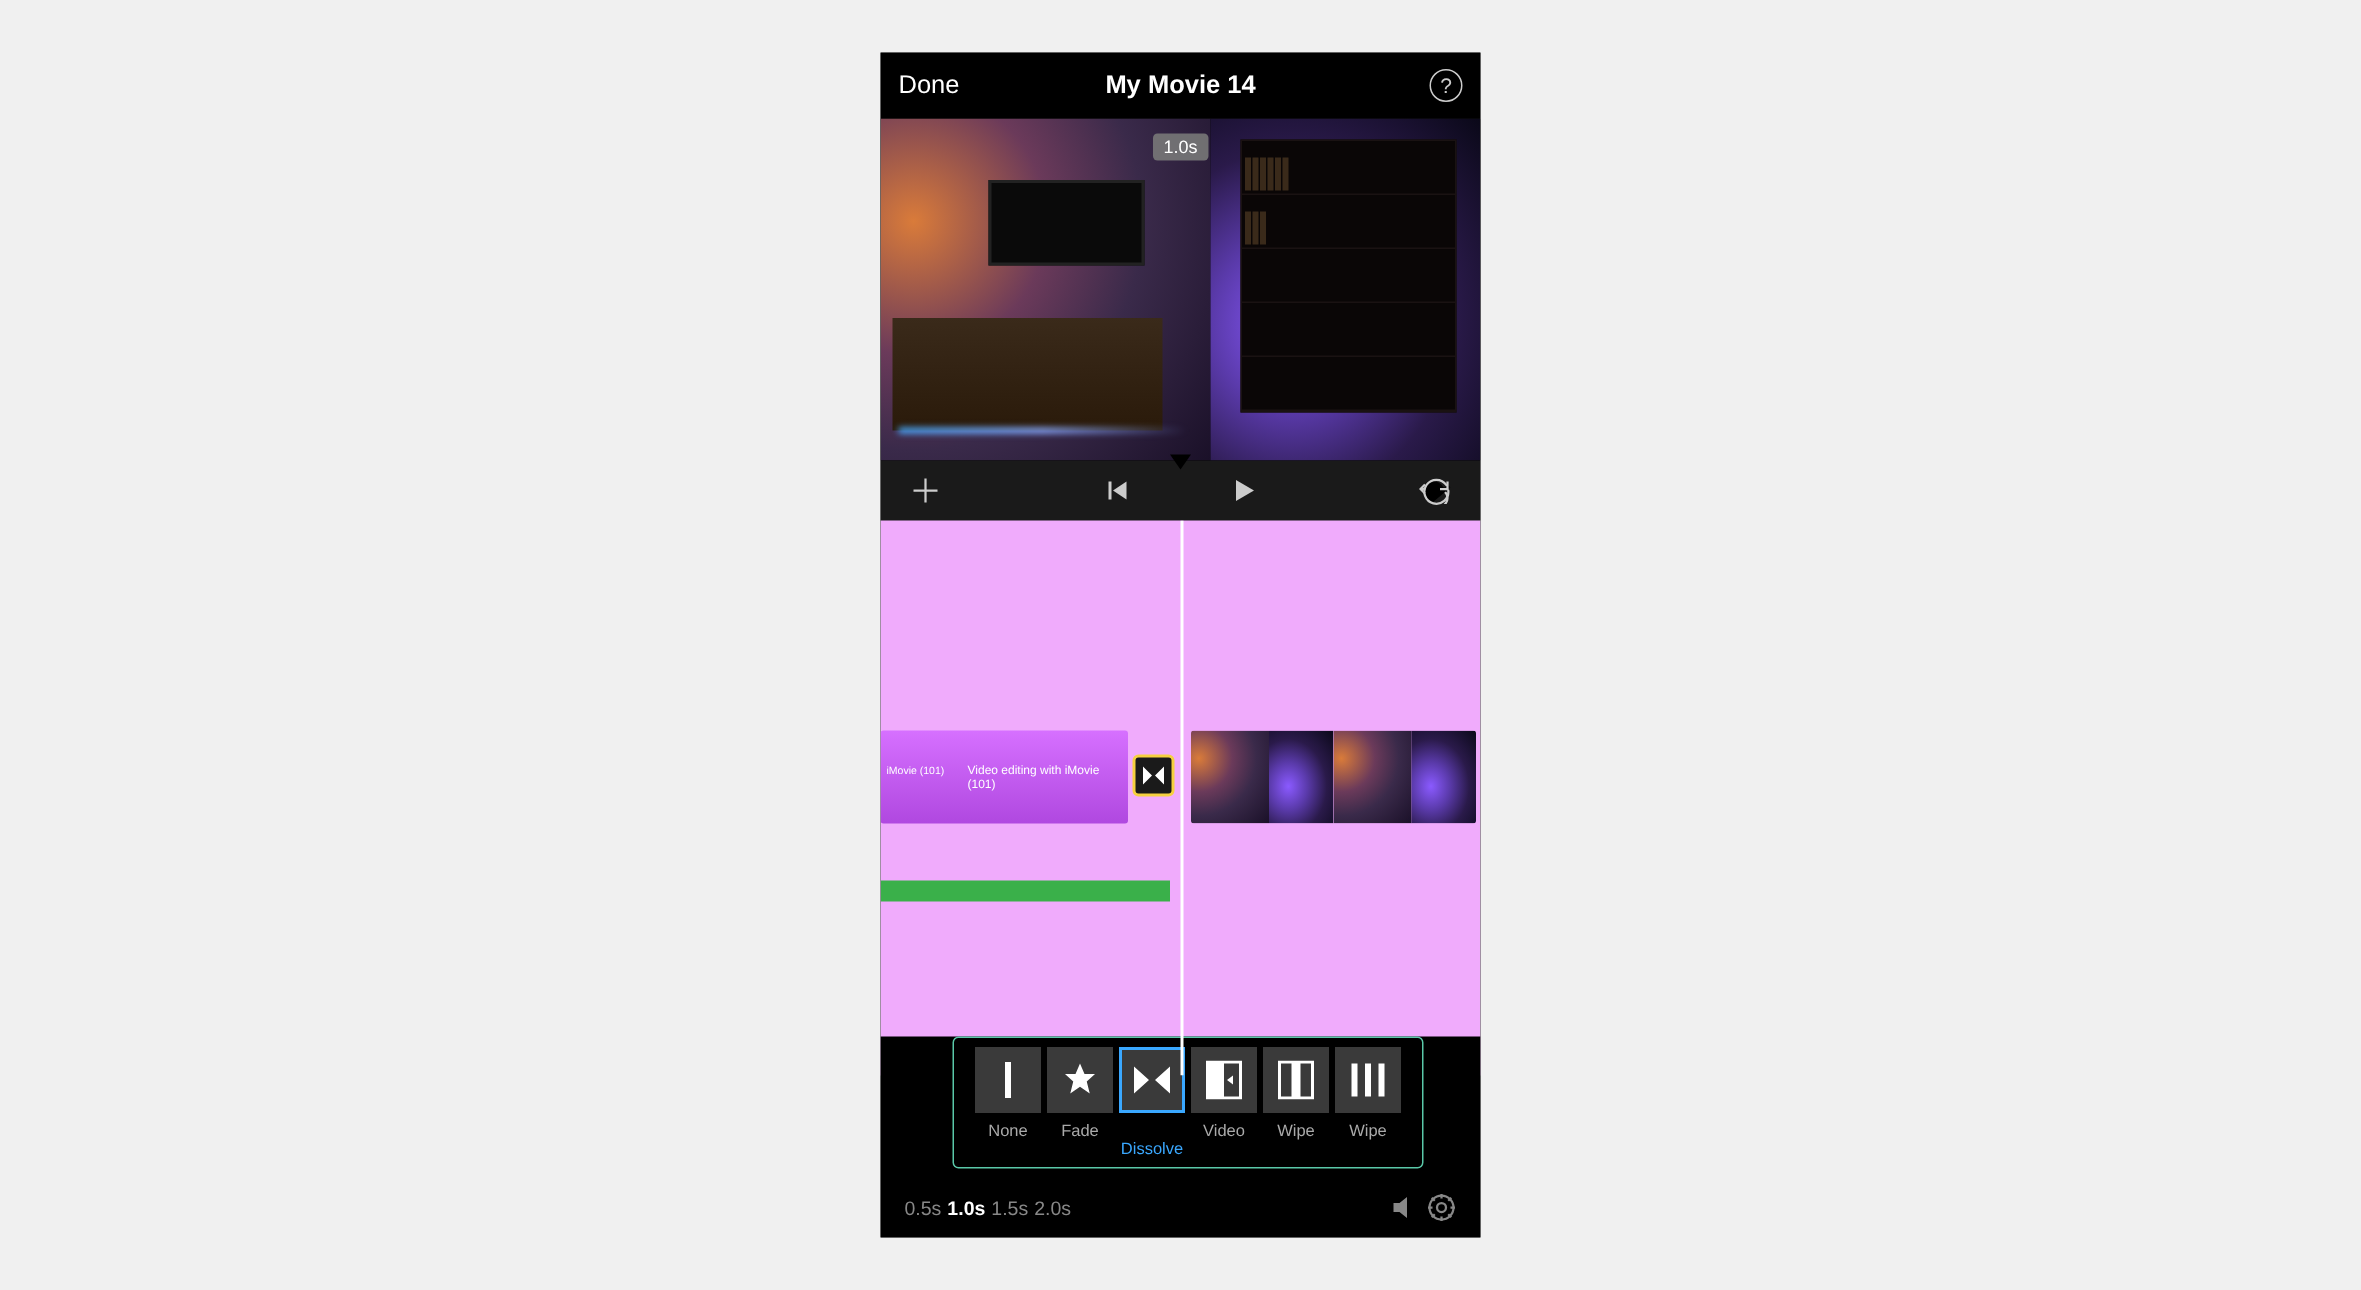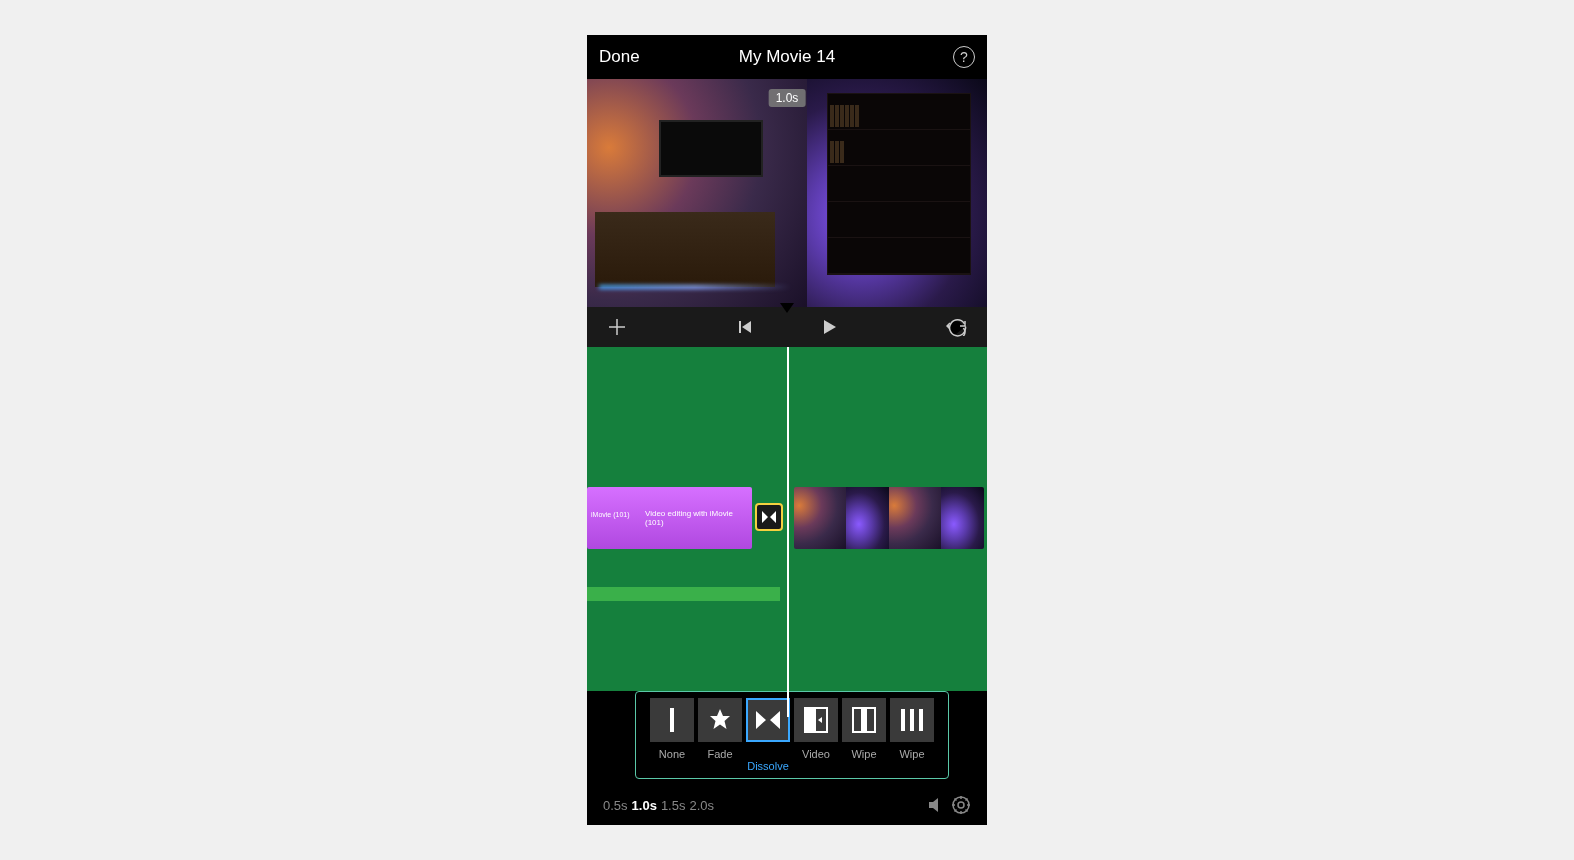--- a/index.html
+++ b/index.html
@@ -23,21 +23,21 @@
   .header {
     height: 44px;
     display: flex;
     align-items: center;
     justify-content: space-between;
     padding: 12px 12px;
     background: #000;
     color: #fff;
   }
   .done { font-size: 17px; color: #fff; cursor: pointer; }
-  .title { font-size: 17px; font-weight: 400; color: #fff; position: absolute; left:0; right:0; text-align:center; pointer-events:none;}
+  .title { font-size: 17px; font-weight: 700; color: #fff; position: absolute; left:0; right:0; text-align:center; pointer-events:none;}
   .help {
     width: 22px; height: 22px; border: 1.5px solid #ccc; border-radius: 50%;
     display: flex; align-items: center; justify-content: center;
     font-size: 14px; color: #ccc; cursor: pointer;
   }
   .preview {
     width: 100%; height: 228px; position: relative; background:#000;
   }
   .preview-canvas { width:100%; height:100%; position:relative; overflow:hidden; }
   .room-left {
@@ -69,21 +69,21 @@
     width:0; height:0; border-left:7px solid transparent; border-right:7px solid transparent; border-top:10px solid #000;
     z-index:5;
   }
   .controls {
     height: 40px; display:flex; align-items:center; justify-content:space-between;
     padding: 0 18px; background:#1a1a1a;
   }
   .ctrl-center { display:flex; gap:60px; align-items:center;}
   .ctrl-btn { width:24px; height:24px; cursor:pointer; display:flex; align-items:center; justify-content:center;}
   .timeline-area {
-    position: relative; height: 370px; background:#15803d; overflow:hidden;
+    position: relative; height: 370px; background:#f0abfc; overflow:hidden;
   }
   .timeline-content { position:absolute; left:0; right:0; top:140px; height:80px; }
   .clip-title {
     position:absolute; left:0; width:165px; height:62px;
     background: linear-gradient(180deg, #d670ff 0%, #b048e0 100%);
     border-radius:2px; color:#fff; font-size:7px; padding:18px 6px;
   }
   .transition-marker {
     position:absolute; left:168px; top:16px; width:28px; height:28px;
     border:2px solid #f5d040; border-radius:4px; background:#1a1a1a;

